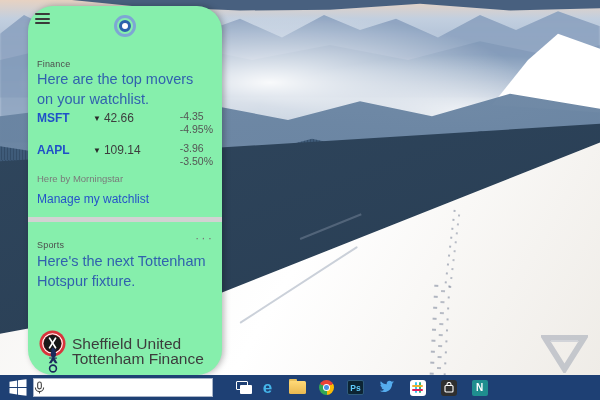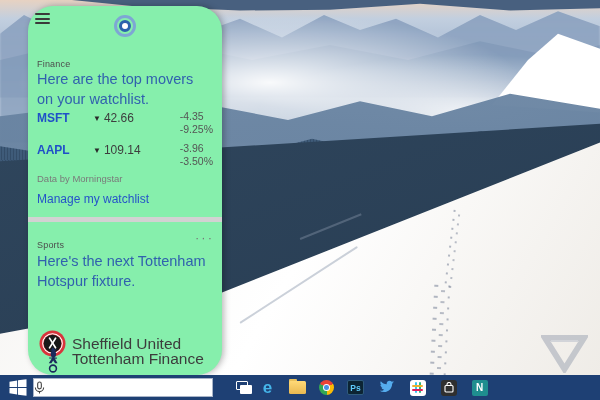--- a/index.html
+++ b/index.html
@@ -128,34 +128,34 @@
     <div class="abs" style="left:9px;top:47px;">
       <span class="seclabel">Finance</span>
     </div>
     <div class="abs headline" style="left:9px;top:64px;right:9px;">Here are the top movers on your watchlist.</div>
 
     <div class="abs stockrow" style="top:104px;">
       <span class="abs sym" style="left:0;top:1px;">MSFT</span>
       <span class="abs price"><i class="tri" style="font-style:normal;">▼</i><span>42.66</span></span>
       <span class="abs chg">
         <div>-4.35</div>
-        <div>-9.25%</div>
+        <div>-4.95%</div>
       </span>
     </div>
 
     <div class="abs stockrow" style="top:136px;">
       <span class="abs sym" style="left:0;top:1px;">AAPL</span>
       <span class="abs price"><i class="tri" style="font-style:normal;">▼</i><span>109.14</span></span>
       <span class="abs chg">
         <div>-3.96</div>
         <div>-3.50%</div>
       </span>
     </div>
 
-    <div class="abs attrib" style="left:9px;top:167px;">Data by Morningstar</div>
+    <div class="abs attrib" style="left:9px;top:167px;">Here by Morningstar</div>
     <div class="abs link" style="left:9px;top:186px;">Manage my watchlist</div>
 
     <div id="divider" class="abs"></div>
 
     <div class="abs" style="left:9px;top:228px;">
       <span class="seclabel">Sports</span>
     </div>
     <div class="abs dots" style="right:8px;top:228px;">···</div>
     <div class="abs headline" style="left:9px;top:246px;right:14px;">Here's the next Tottenham Hotspur fixture.</div>
 

